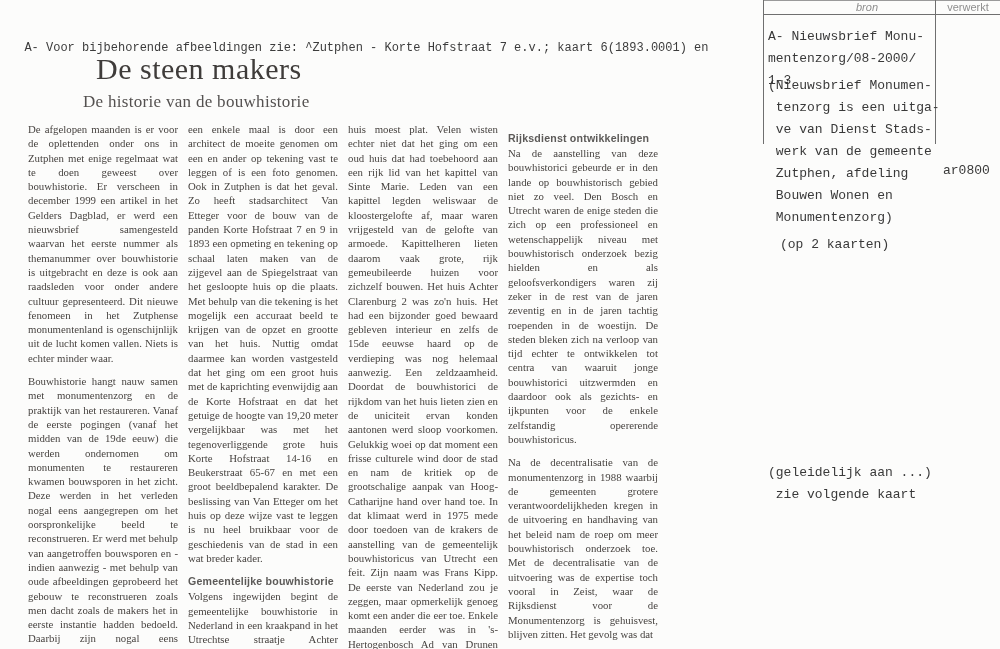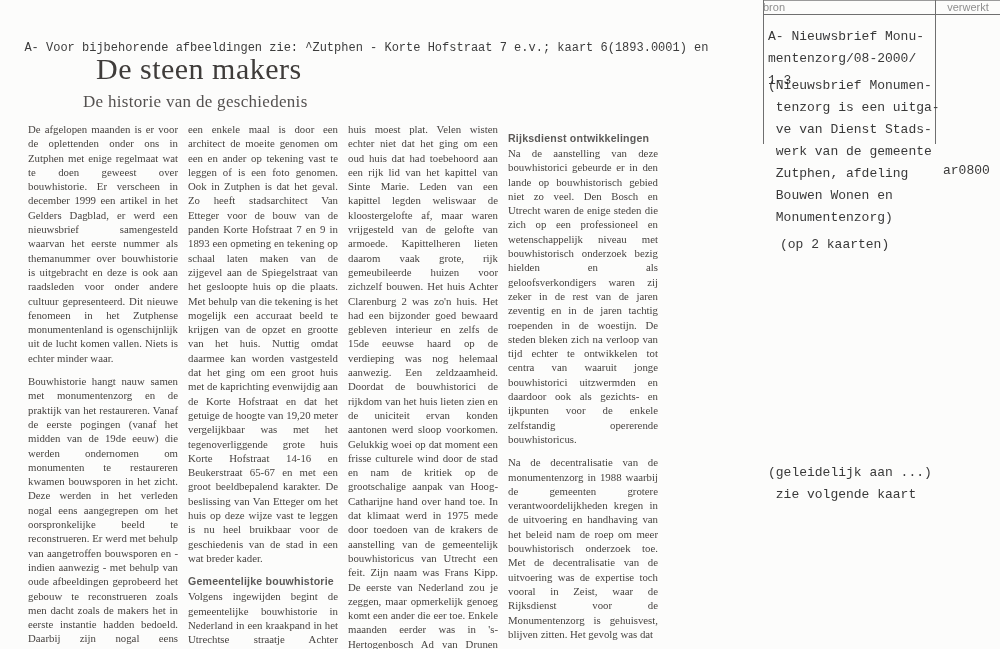--- a/index.html
+++ b/index.html
@@ -47,21 +47,21 @@
   
   .card-topline{position:absolute;left:763px;top:0;width:237px;height:1px;background:#9a9a9a;}
   .card-headline{position:absolute;left:763px;top:14px;width:237px;height:1px;background:#6f6f6f;}
   .card-leftline{position:absolute;left:763px;top:0;width:1px;height:144px;background:#6f6f6f;}
   .card-divline{position:absolute;left:935px;top:0;width:1px;height:144px;background:#6f6f6f;}
   .card-head-label{
     position:absolute;top:1px;
     font-family:"Liberation Sans", sans-serif;
     font-size:11px;color:#8e8e8e;
   }
-  .head-bron{left:763px;width:172px;}
+  .head-bron{left:781px;width:172px;text-align:center;font-style:italic;}
   .head-verwerkt{left:936px;width:64px;text-align:center;}
   .tw{
     position:absolute;
     font-family:"Liberation Mono", monospace;
     font-size:13px;line-height:22px;color:#393939;
     white-space:pre;
   }
   .tw-source{left:768px;top:26px;}
   .tw-publisher{left:768px;top:75px;}
   .tw-code{left:943px;top:160px;}
@@ -69,21 +69,21 @@
   .tw-cont{left:768px;top:462px;}
 </style>
 </head>
 <body>
 
 <div class="top-note">
   <span class="l1">A- Voor bijbehorende afbeeldingen zie: ^Zutphen - Korte Hofstraat 7 e.v.; kaart 6(1893.0001) en</span>
 </div>
 
 <h1 class="title">De steen makers</h1>
-<h2 class="subtitle">De historie van de geschiedenis</h2>
+<h2 class="subtitle">De historie van de bouwhistorie</h2>
 
 <div class="columns">
   <div class="col">
     <p>De afgelopen maanden is er voor de oplettenden onder ons in Zutphen met enige regelmaat wat te doen geweest over bouwhistorie. Er verscheen in december 1999 een artikel in het Gelders Dagblad, er werd een nieuwsbrief samengesteld waarvan het eerste nummer als themanummer over bouwhistorie is uitgebracht en deze is ook aan raadsleden voor onder andere cultuur gepresenteerd. Dit nieuwe fenomeen in het Zutphense monumentenland is ogenschijnlijk uit de lucht komen vallen. Niets is echter minder waar.</p>
     <p>Bouwhistorie hangt nauw samen met monumentenzorg en de praktijk van het restaureren. Vanaf de eerste pogingen (vanaf het midden van de 19de eeuw) die werden ondernomen om monumenten te restaureren kwamen bouwsporen in het zicht. Deze werden in het verleden nogal eens aangegrepen om het oorspronkelijke beeld te reconstrueren. Er werd met behulp van aangetroffen bouwsporen en - indien aanwezig - met behulp van oude afbeeldingen geprobeerd het gebouw te reconstrueren zoals men dacht zoals de makers het in eerste instantie hadden bedoeld. Daarbij zijn nogal eens toevoegingen en uitbreidingen, die wij nu als zeer waardevol zouden bestempelen, verwijderd. Vaak weten we tegenwoordig weinig meer van de toestand voor de restauratie. Slechts</p>
   </div>
   <div class="col">
     <p>een enkele maal is door een architect de moeite genomen om een en ander op tekening vast te leggen of is een foto genomen. Ook in Zutphen is dat het geval. Zo heeft stadsarchitect Van Etteger voor de bouw van de panden Korte Hofstraat 7 en 9 in 1893 een opmeting en tekening op schaal laten maken van de zijgevel aan de Spiegelstraat van het gesloopte huis op die plaats. Met behulp van die tekening is het mogelijk een accuraat beeld te krijgen van de opzet en grootte van het huis. Nuttig omdat daarmee kan worden vastgesteld dat het ging om een groot huis met de kaprichting evenwijdig aan de Korte Hofstraat en dat het getuige de hoogte van 19,20 meter vergelijkbaar was met het tegenoverliggende grote huis Korte Hofstraat 14-16 en Beukerstraat 65-67 en met een groot beeldbepalend karakter. De beslissing van Van Etteger om het huis op deze wijze vast te leggen is nu heel bruikbaar voor de geschiedenis van de stad in een wat breder kader.</p>
     <h3>Gemeentelijke bouwhistorie</h3>
     <p>Volgens ingewijden begint de gemeentelijke bouwhistorie in Nederland in een kraakpand in het Utrechtse straatje Achter Clarenburg. Een aantal bevlogen bouwhistorici kraakten in 1972 een oud pand dat leeg stond in verband met de geplande sloop. Hoog Catharijne was in aantocht en het</p>

